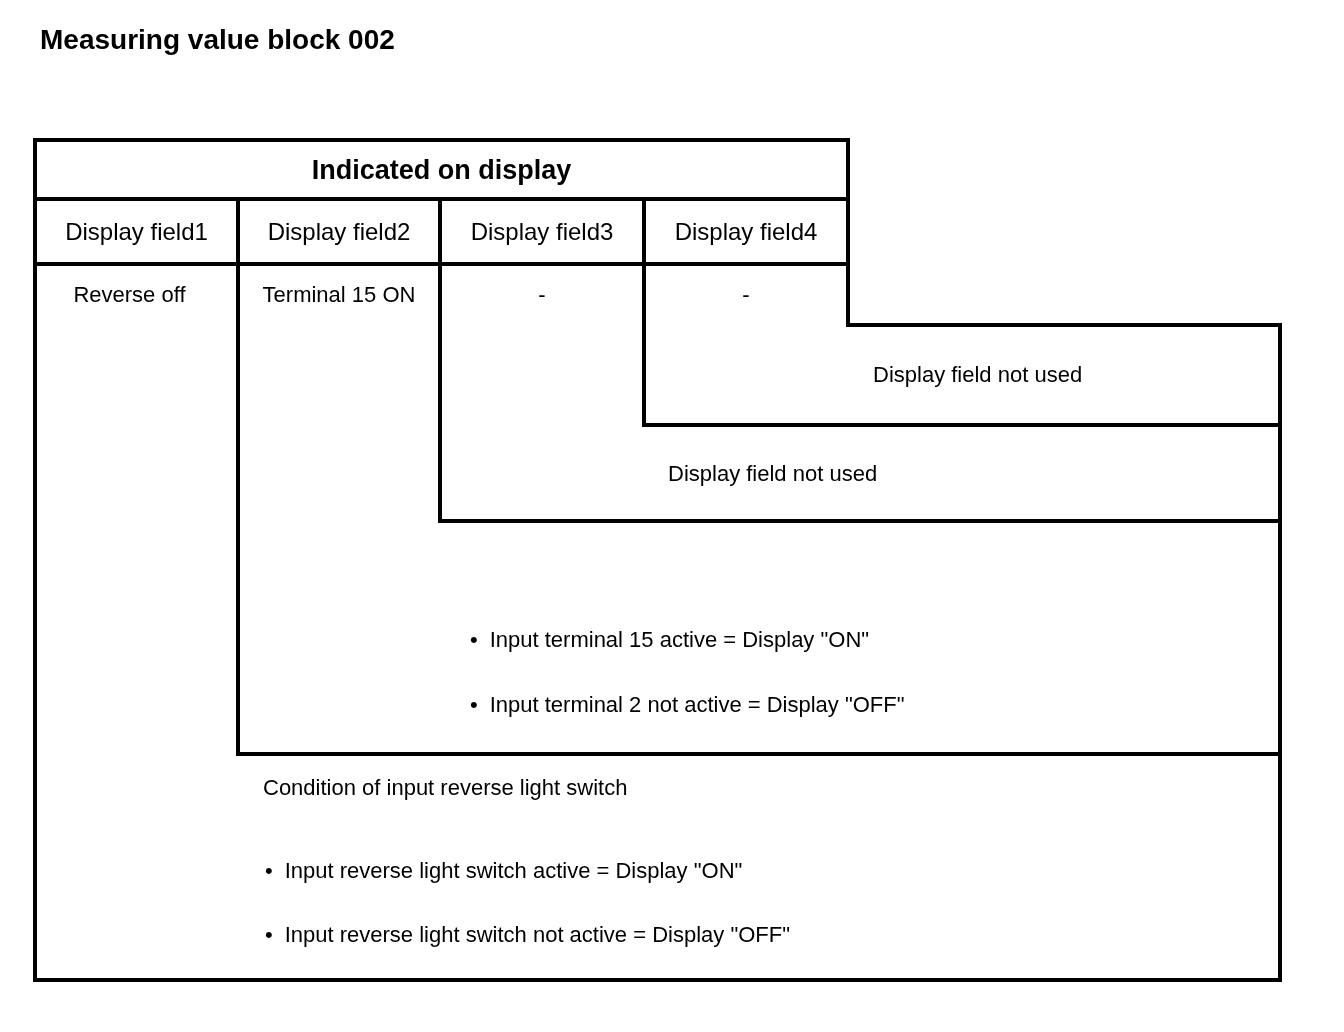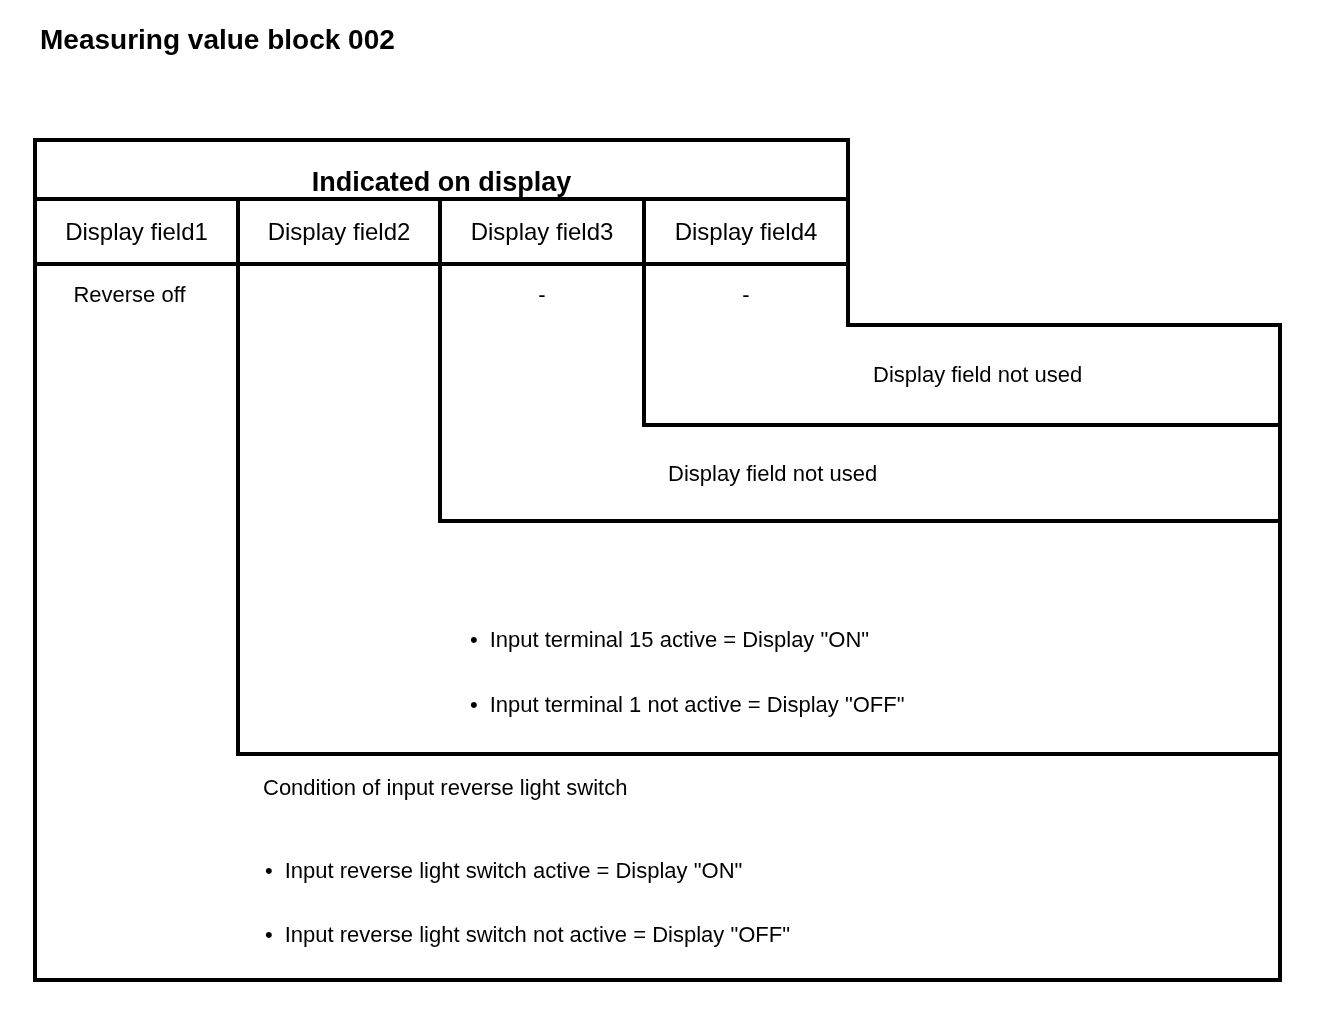--- a/index.html
+++ b/index.html
@@ -84,54 +84,55 @@
 
   <div class="ln" style="left:33px;  top:138px; width:817px;  height:4px;"></div>
   <div class="ln" style="left:33px;  top:197px; width:817px;  height:4px;"></div>
   <div class="ln" style="left:33px;  top:262px; width:817px;  height:4px;"></div>
   <div class="ln" style="left:846px; top:323px; width:436px;  height:4px;"></div>
   <div class="ln" style="left:642px; top:423px; width:640px;  height:4px;"></div>
   <div class="ln" style="left:438px; top:519px; width:844px;  height:4px;"></div>
   <div class="ln" style="left:236px; top:752px; width:1046px; height:4px;"></div>
   <div class="ln" style="left:33px;  top:978px; width:1249px; height:4px;"></div>
 
-  <div class="cell tbl-header" style="left:35px; top:154px; width:813px; height:56px;text-align:center;">Indicated on display</div>
+  <div class="cell tbl-header" style="left:35px; top:142px; width:813px; height:56px;text-align:center;">Indicated on display</div>
 
   <div class="cell col-header" style="left:35px; top:201px; width:203px; height:61px;">
     <span>Display field</span>
     <span>1</span>
   </div>
   <div class="cell col-header" style="left:238px; top:201px; width:202px; height:61px;">
     <span>Display field</span>
     <span>2</span>
   </div>
   <div class="cell col-header" style="left:440px; top:201px; width:204px; height:61px;">
     <span>Display field</span>
     <span>3</span>
   </div>
   <div class="cell col-header" style="left:644px; top:201px; width:204px; height:61px;">
     <span>Display field</span>
     <span>4</span>
   </div>
 
   <div class="cell val" style="left:28px;  top:266px; width:203px; height:58px;">Reverse off</div>
+  <div class="cell val" style="left:238px; top:266px; width:202px; height:58px;">Terminal 15 ON</div>
   <div class="cell val" style="left:440px; top:266px; width:204px; height:58px;">-</div>
   <div class="cell val" style="left:644px; top:266px; width:204px; height:58px;">-</div>
 
   <div class="ann" style="left:873px; top:360px;">Display field not used</div>
 
   <div class="ann" style="left:668px; top:459px;">Display field not used</div>
 
   <div class="ann bullet-row" style="left:470px; top:625px;">
     <span class="bullet">•</span>
     <span>Input terminal 15 active = Display "ON"</span>
   </div>
   <div class="ann bullet-row" style="left:470px; top:690px;">
     <span class="bullet">•</span>
-    <span>Input terminal 1 not active = Display "OFF"</span>
+    <span>Input terminal 2 not active = Display "OFF"</span>
   </div>
 
   <div class="ann" style="left:263px; top:773px;">Condition of input reverse light switch</div>
   <div class="ann bullet-row" style="left:265px; top:856px;">
     <span class="bullet">•</span>
     <span>Input reverse light switch active = Display "ON"</span>
   </div>
   <div class="ann bullet-row" style="left:265px; top:920px;">
     <span class="bullet">•</span>
     <span>Input reverse light switch not active = Display "OFF"</span>

